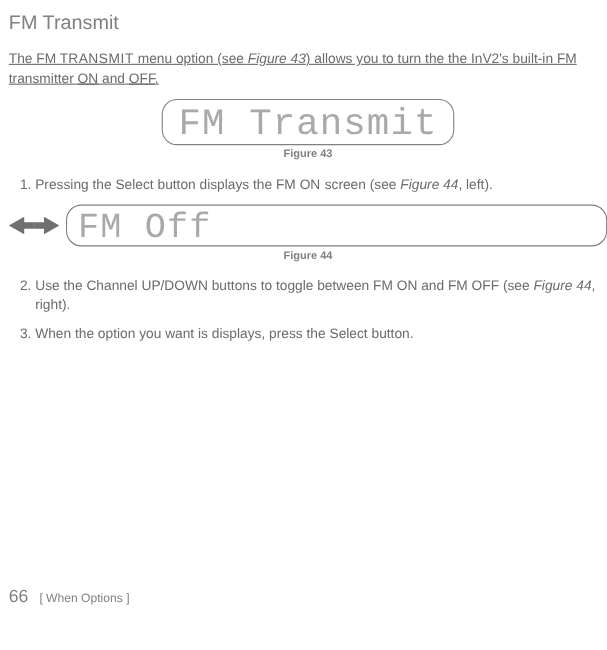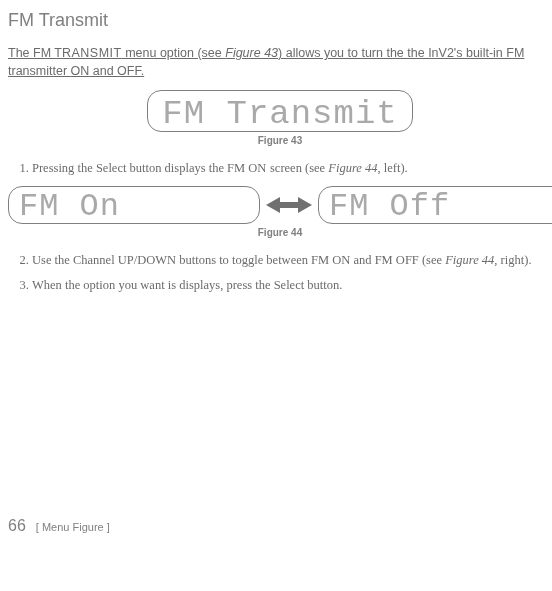--- a/index.html
+++ b/index.html
@@ -53,21 +53,21 @@
     margin: 2px 0 0 0;
   }
   .row44 .lcd-box {
     flex: 1;
     justify-content: flex-start;
     min-width: 230px;
     padding: 4px 10px 0 10px;
   }
   .row44 .lcd-text { font-size: 32px; }
   .arrows svg { display:block; }
-  ol.steps { padding-left: 24px; margin: 12px 0 0 0; font-family: Liberation Serif, serif; }
+  ol.steps { padding-left: 24px; margin: 12px 0 0 0; }
   ol.steps li { margin-bottom: 8px; }
   .footer {
     position: relative;
     margin-top: 220px;
     font-size: 11px;
     color: #808080;
     display: flex;
     align-items: baseline;
     gap: 10px;
     text-align: center;
@@ -90,23 +90,20 @@
   <div class="fig-cap">Figure 43</div>
 </div>
 
 <ol class="steps">
   <li>
     <span>Pressing the Select button displays the FM O</span><span class="sc">N</span><span> screen (see </span><span class="ital">Figure 44</span><span>, left).</span>
   </li>
 </ol>
 
 <div class="row44">
-  <div class="lcd-box">
-    <span class="lcd-text">FM On</span>
-  </div>
   <div class="arrows">
     <svg width="46" height="18" viewBox="0 0 46 18">
       <polygon points="0,9 14,1 14,6 23,6 23,12 14,12 14,17" fill="#707070"></polygon>
       <polygon points="46,9 32,1 32,6 23,6 23,12 32,12 32,17" fill="#707070"></polygon>
     </svg>
   </div>
   <div class="lcd-box">
     <span class="lcd-text">FM Off</span>
   </div>
 </div>
@@ -114,14 +111,14 @@
 
 <ol class="steps" start="2">
   <li>
     <span>Use the Channel UP/DOWN buttons to toggle between FM ON and FM OFF (see </span><span class="ital">Figure 44</span><span>, right).</span>
   </li>
   <li>When the option you want is displays, press the Select button.</li>
 </ol>
 
 <div class="footer">
   <span class="pn">66</span>
-  <span>[ Menu Figure ]</span>
+  <span>[ When Options ]</span>
 </div>
 
 </body></html>

